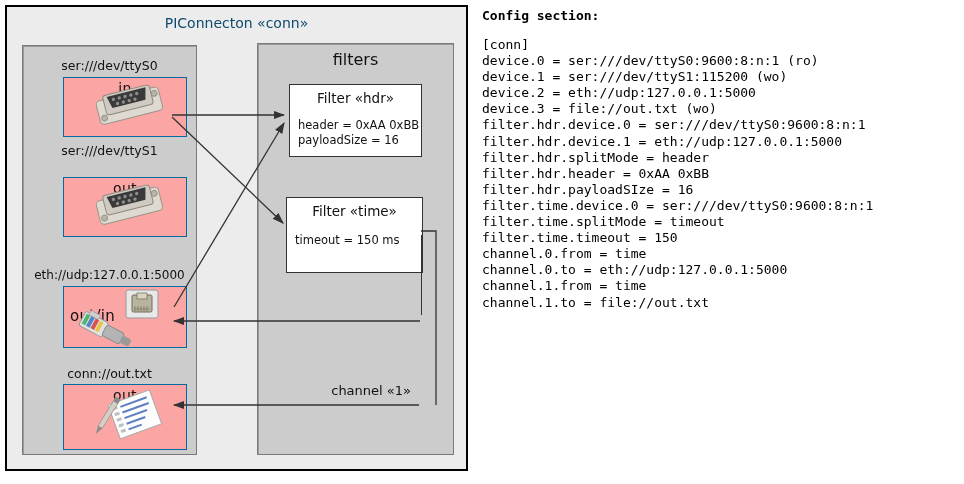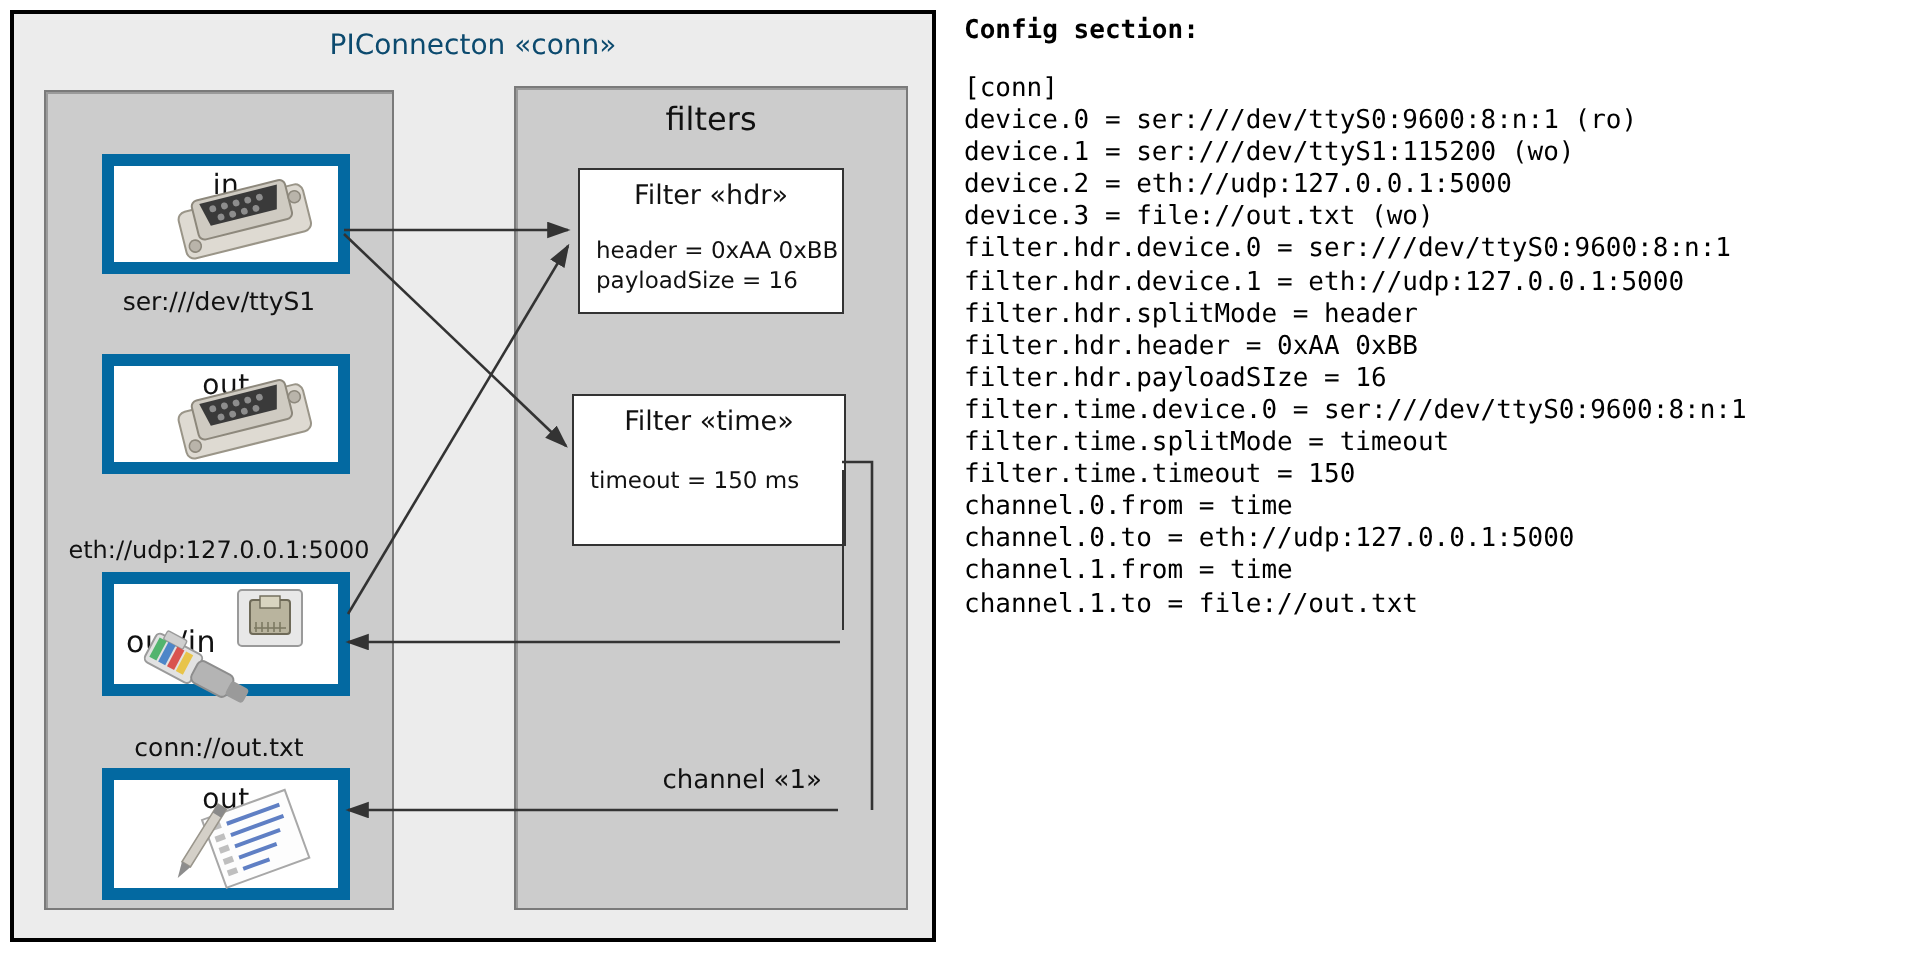--- a/index.html
+++ b/index.html
@@ -19,22 +19,22 @@
 
   .grp-devices{left:15px;top:38px;width:175px;height:410px;}
   .grp-filters{left:250px;top:36px;width:197px;height:412px;}
 
   .grp-title{position:absolute;left:0;top:6px;width:100%;text-align:center;
              font-size:16px;color:#111;}
 
   
   .devlabel{position:absolute;text-align:center;font-size:12.5px;color:#111;
             white-space:nowrap;}
-  .devbox{position:absolute;background:#ffffff;border:6px solid #0369a1;
-          box-sizing:border-box;}
+  .devbox{position:absolute;background:#fca5a5;border:1px solid #0369a1;
+          box-sizing:border-box;margin-left:12px;}
   .devbox .dir{position:absolute;top:2px;left:0;width:100%;text-align:center;
                font-size:14px;color:#111;letter-spacing:0.3px;}
   .devbox.eth .dir{left:6px;width:auto;text-align:left;top:20px;font-size:15px;}
 
   .icon-wrap{position:absolute;left:0;top:0;width:100%;height:100%;}
 
   
   .filterbox{position:absolute;background:#ffffff;border:1px solid #333333;
              box-sizing:border-box;padding-left:12px;}
   .filterbox .ftitle{position:absolute;left:0;top:5px;width:100%;text-align:center;
@@ -61,20 +61,21 @@
 <body>
 
 <div id="root">
 
   <div class="diagram">
 
     <div class="diagram-title">PIConnecton «conn»</div>
 
     <div class="grp grp-devices">
 
+      <div class="devlabel" style="left:0;top:12px;width:100%;">ser:///dev/ttyS0</div>
       <div class="devbox" style="left:28px;top:31px;width:124px;height:60px;">
         <div class="dir">in</div>
         <div class="icon-wrap">
           <svg viewBox="0 0 124 60" width="124" height="60">
             <g transform="translate(30,18) rotate(-14)">
               <rect x="0" y="6" width="64" height="24" rx="4" fill="#dedad2" stroke="#9a9588" stroke-width="1"></rect>
               <rect x="8" y="2" width="48" height="20" rx="3" fill="#cfcbc2" stroke="#8d887c" stroke-width="1"></rect>
               <polygon points="12,4 52,4 49,16 15,16" fill="#3a3a3a"></polygon>
               <g fill="#8d8d8d">
                 <circle cx="18" cy="8" r="1.7"></circle>

